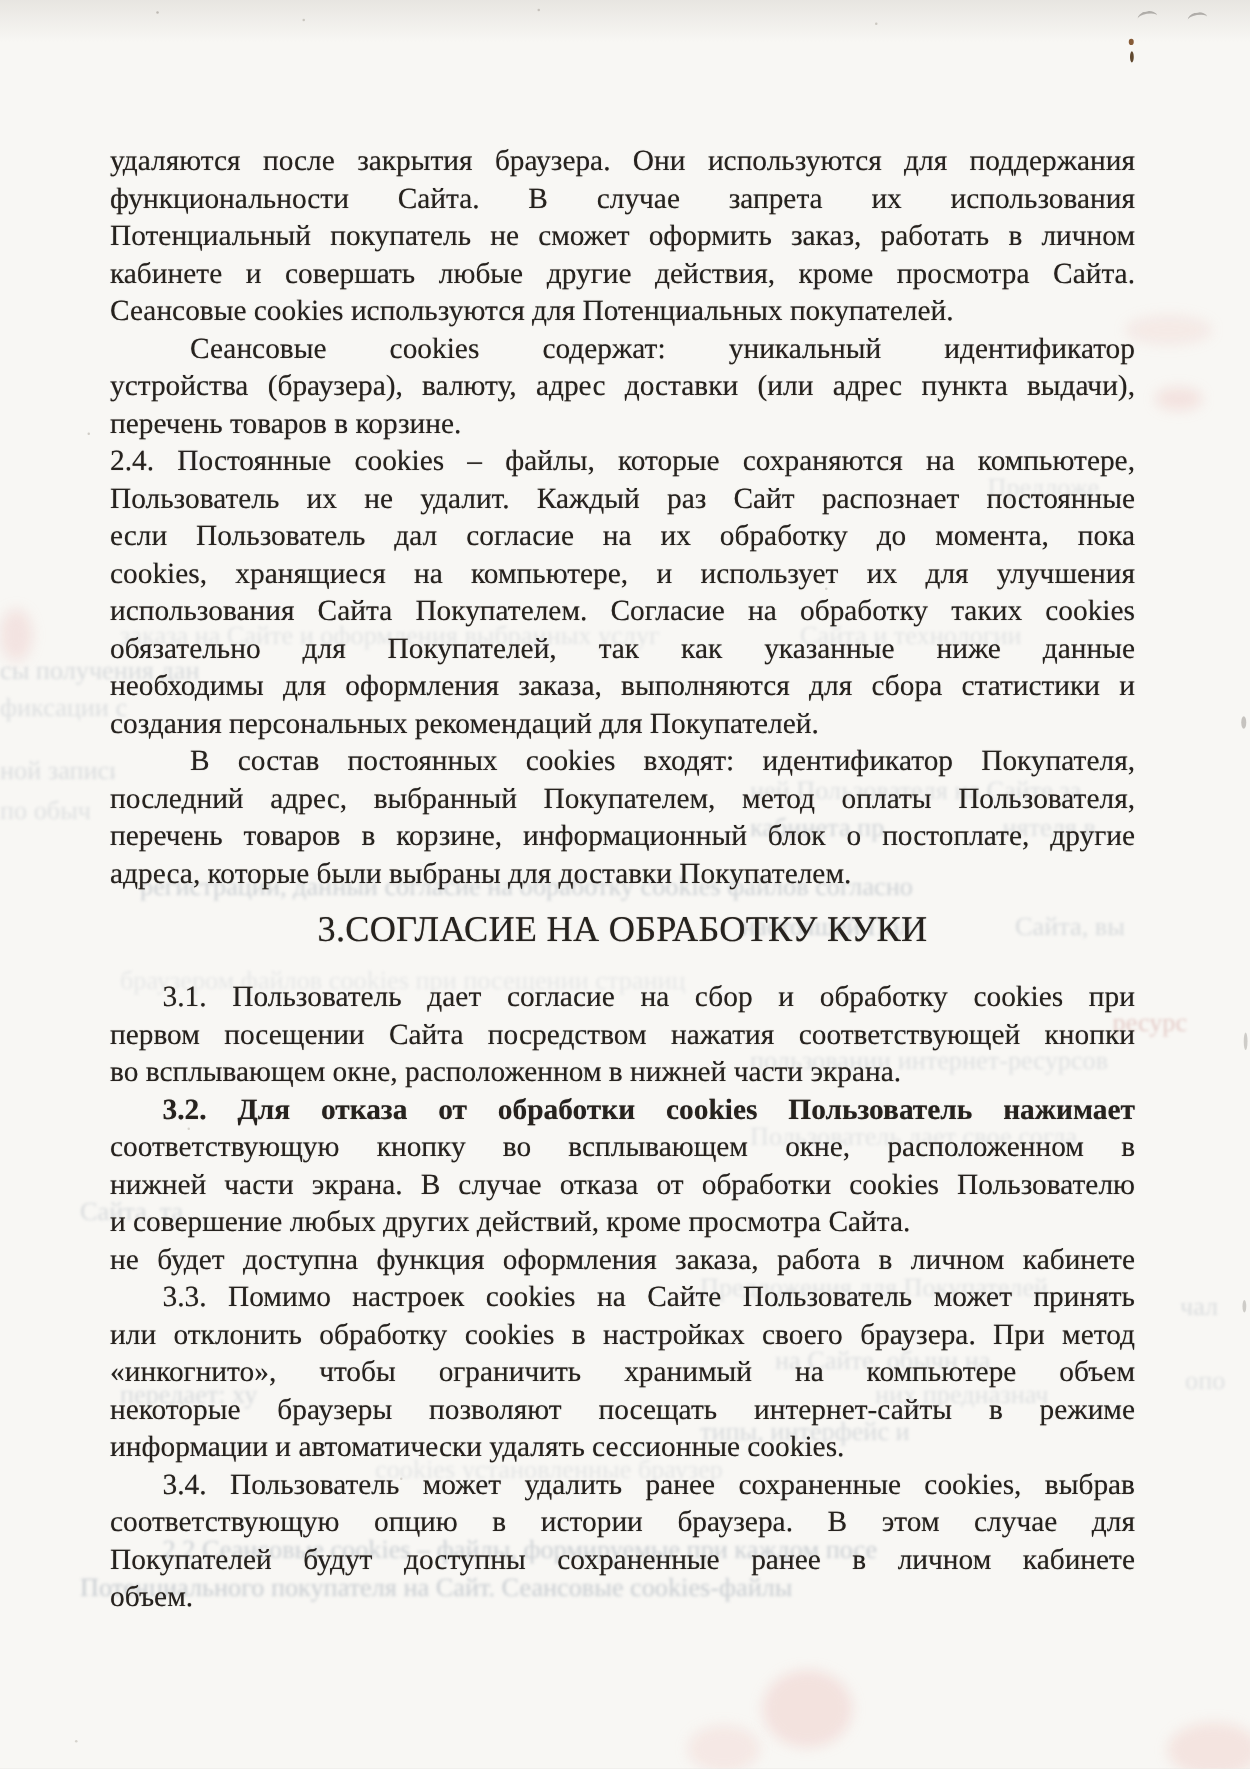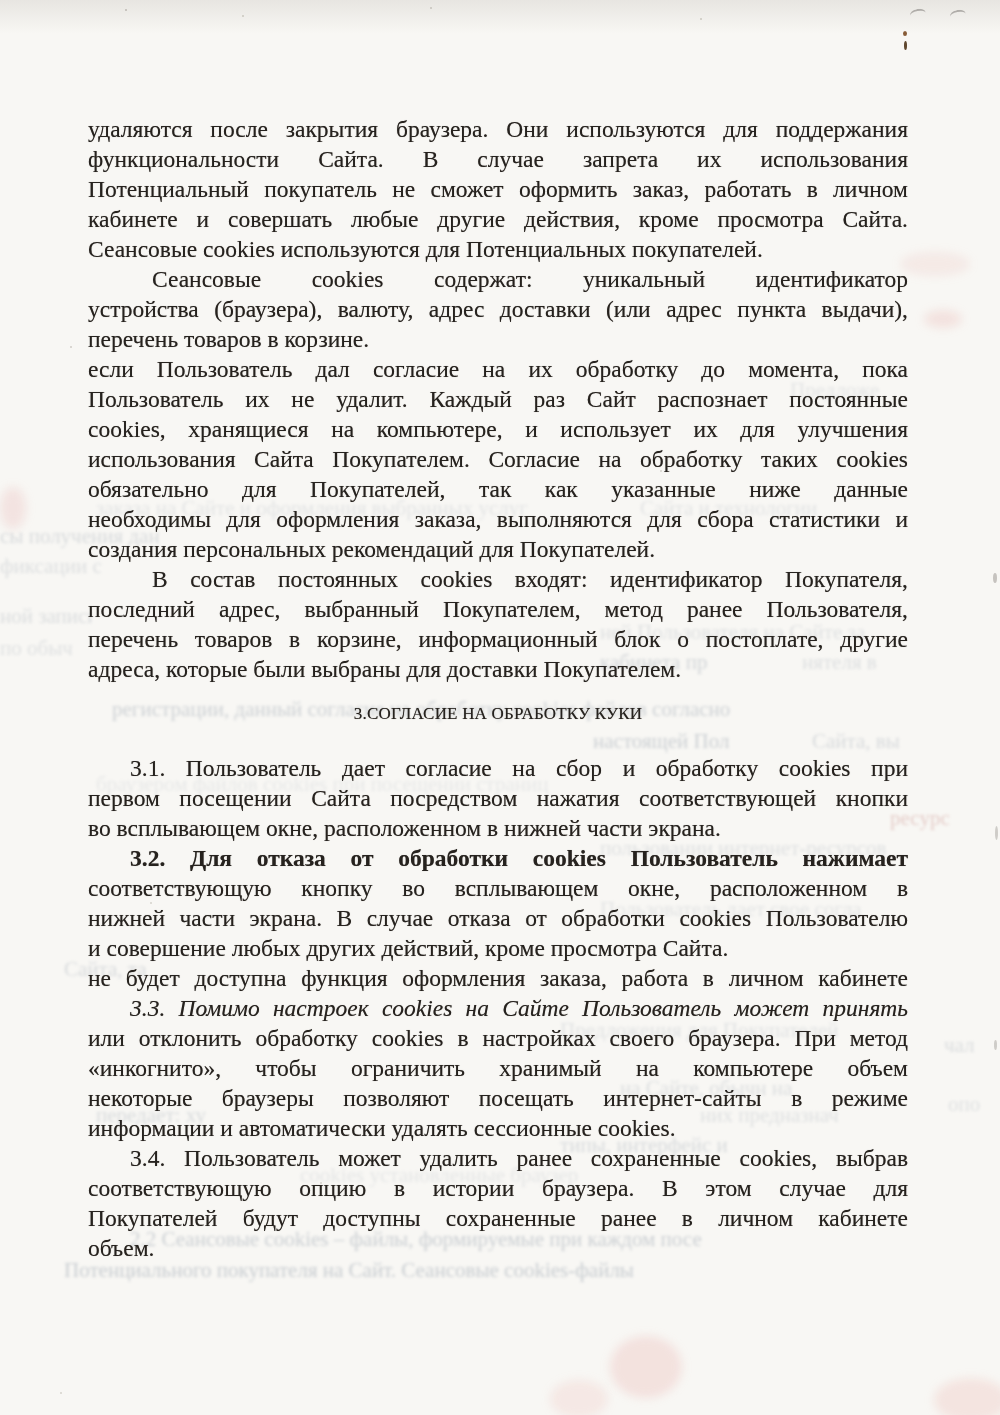--- a/index.html
+++ b/index.html
@@ -27,21 +27,21 @@
     text-align-last:justify;
     white-space:nowrap;
     overflow:visible;
     text-shadow:0 0 0.7px rgba(50,44,38,0.55);
   }
   .line.last{text-align-last:left;}
   .heading{
     height:30px;line-height:30px;
     margin-top:15px;
     text-align:center;
-    font-size:17px;
+    font-size:29px;
     letter-spacing:0.2px;
     text-shadow:0 0 0.8px rgba(45,40,34,0.6);
   }
   
   .bleed-frag{
     position:absolute;
     font-family:"Liberation Serif", serif;
     font-size:21px;line-height:24px;
     white-space:nowrap;overflow:hidden;
     filter:blur(1.4px);
@@ -107,49 +107,50 @@
         <div class="line">Потенциальный покупатель не сможет оформить заказ, работать в личном</div>
         <div class="line">кабинете и совершать любые другие действия, кроме просмотра Сайта.</div>
         <div class="line last">Сеансовые cookies используются для Потенциальных покупателей.</div>
       </div>
       <div class="para">
         <div class="line" style="padding-left: 64px;">Сеансовые cookies содержат: уникальный идентификатор</div>
         <div class="line">устройства (браузера), валюту, адрес доставки (или адрес пункта выдачи),</div>
         <div class="line last">перечень товаров в корзине.</div>
       </div>
       <div class="para">
+        <div class="line">2.4. Постоянные cookies – файлы, которые сохраняются на компьютере,</div>
+        <div class="line">Пользователь их не удалит. Каждый раз Сайт распознает постоянные</div>
         <div class="line">если Пользователь дал согласие на их обработку до момента, пока</div>
-        <div class="line">Пользователь их не удалит. Каждый раз Сайт распознает постоянные</div>
         <div class="line">cookies, хранящиеся на компьютере, и использует их для улучшения</div>
         <div class="line">использования Сайта Покупателем. Согласие на обработку таких cookies</div>
         <div class="line">обязательно для Покупателей, так как указанные ниже данные</div>
         <div class="line">необходимы для оформления заказа, выполняются для сбора статистики и</div>
         <div class="line last">создания персональных рекомендаций для Покупателей.</div>
       </div>
       <div class="para">
         <div class="line" style="padding-left: 64px;">В состав постоянных cookies входят: идентификатор Покупателя,</div>
-        <div class="line">последний адрес, выбранный Покупателем, метод ранее Пользователя,</div>
+        <div class="line">последний адрес, выбранный Покупателем, метод оплаты Пользователя,</div>
         <div class="line">перечень товаров в корзине, информационный блок о постоплате, другие</div>
         <div class="line last">адреса, которые были выбраны для доставки Покупателем.</div>
       </div>
       <div class="heading">3.СОГЛАСИЕ НА ОБРАБОТКУ КУКИ</div>
       <div class="para">
         <div class="line" style="padding-left: 42px; margin-top: 24px;">3.1. Пользователь дает согласие на сбор и обработку cookies при</div>
         <div class="line">первом посещении Сайта посредством нажатия соответствующей кнопки</div>
         <div class="line last">во всплывающем окне, расположенном в нижней части экрана.</div>
       </div>
       <div class="para">
         <div class="line" style="padding-left: 42px; font-weight: bold;">3.2. Для отказа от обработки cookies Пользователь нажимает</div>
         <div class="line">соответствующую кнопку во всплывающем окне, расположенном в</div>
         <div class="line">нижней части экрана. В случае отказа от обработки cookies Пользователю</div>
         <div class="line last">и совершение любых других действий, кроме просмотра Сайта.</div>
         <div class="line">не будет доступна функция оформления заказа, работа в личном кабинете</div>
       </div>
       <div class="para">
-        <div class="line" style="padding-left: 42px; font-style: italic;">3.3. Помимо настроек cookies на Сайте Пользователь может принять</div>
+        <div class="line" style="padding-left: 42px;">3.3. Помимо настроек cookies на Сайте Пользователь может принять</div>
         <div class="line">или отклонить обработку cookies в настройках своего браузера. При метод</div>
         <div class="line">«инкогнито», чтобы ограничить хранимый на компьютере объем</div>
         <div class="line">некоторые браузеры позволяют посещать интернет-сайты в режиме</div>
         <div class="line last">информации и автоматически удалять сессионные cookies.</div>
       </div>
       <div class="para">
         <div class="line" style="padding-left: 42px;">3.4. Пользователь может удалить ранее сохраненные cookies, выбрав</div>
         <div class="line">соответствующую  опцию в истории браузера. В этом случае для</div>
         <div class="line">Покупателей будут доступны сохраненные ранее в личном кабинете</div>
         <div class="line last">объем.</div>

